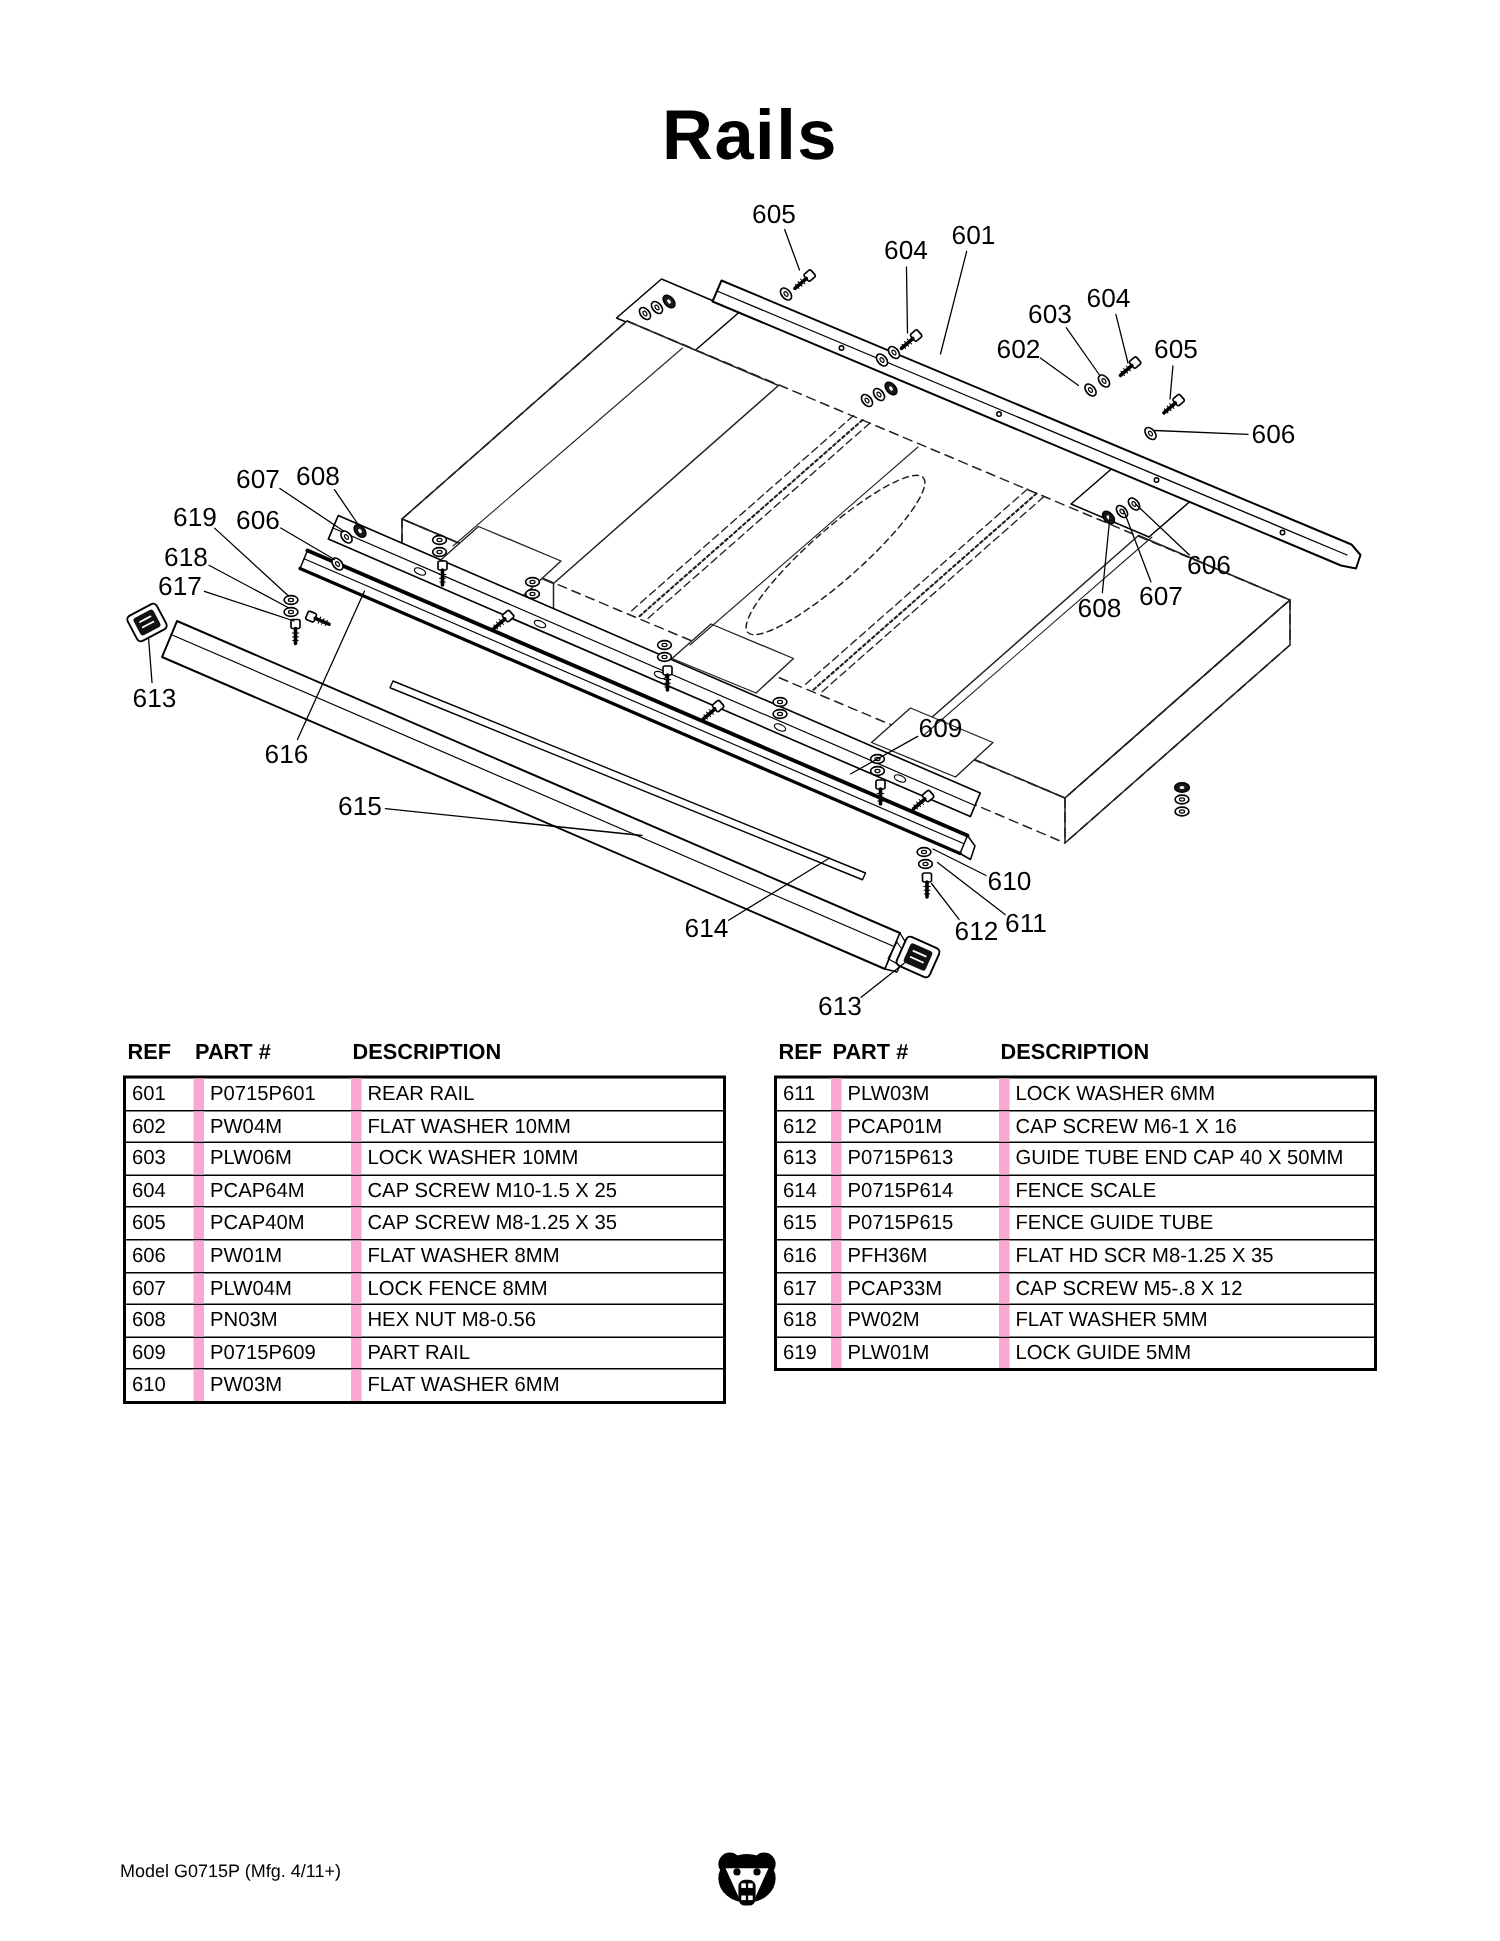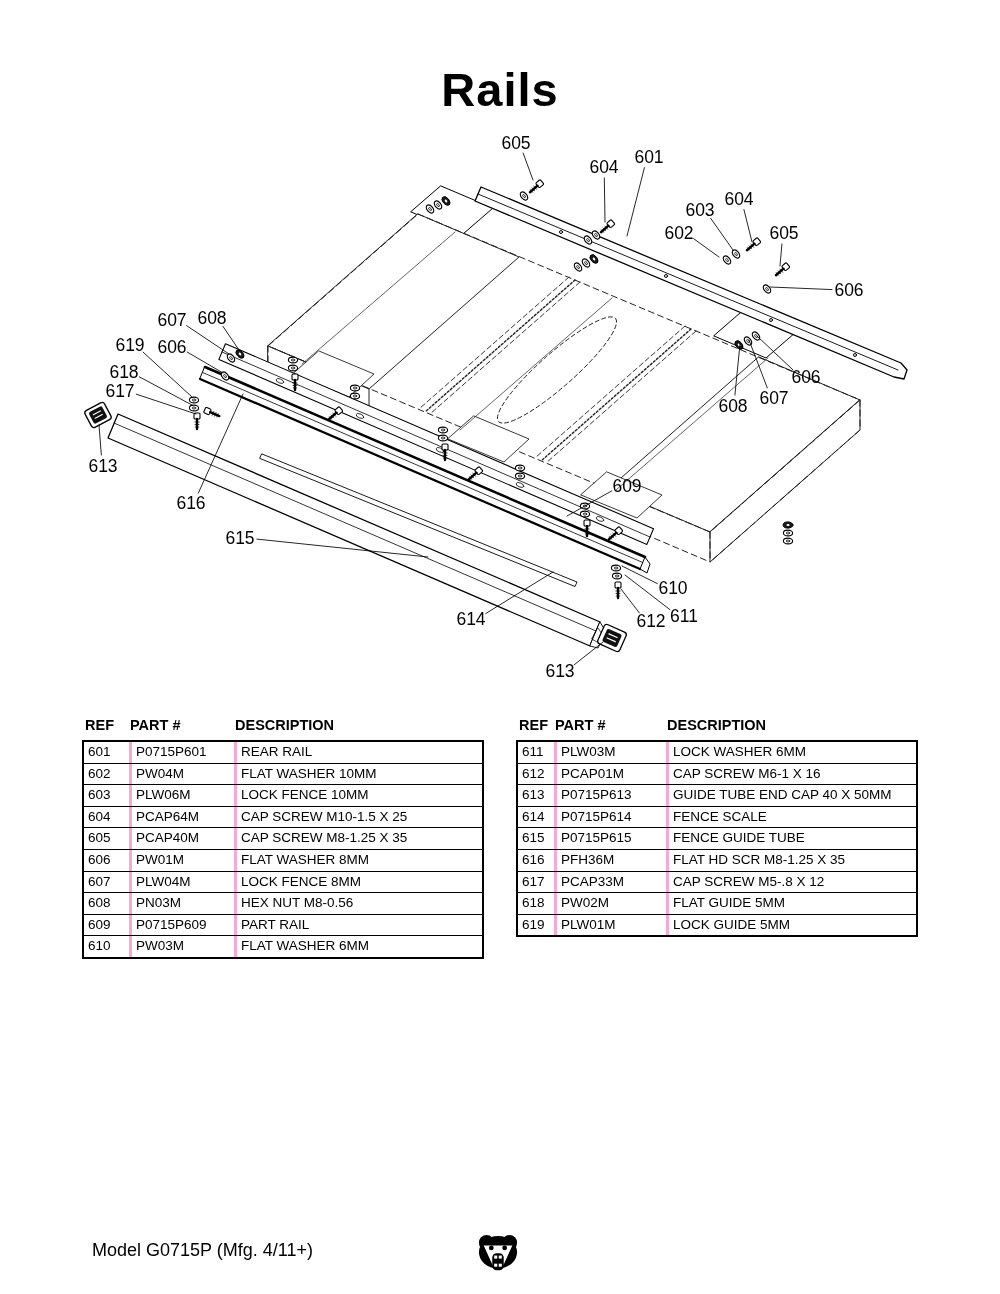--- a/index.html
+++ b/index.html
@@ -19,32 +19,32 @@
   #callout-layer{position:absolute;left:0;top:0;width:1000px;height:1294px;pointer-events:none;}
   .callout{
     position:absolute;transform:translate(-50%,-50%);
     font-size:17.5px;color:#000;white-space:nowrap;
   }
   #leader-lines line{stroke:#000;stroke-width:0.85;}
   
   .ptable{position:absolute;top:694px;}
   .ptable.t0{left:82px;width:402px;}
   .ptable.t1{left:516px;width:402px;}
-  .ptable-head{display:grid;height:23px;font-weight:bold;font-size:14.5px;align-items:start;margin-top:23px;}
+  .ptable-head{display:grid;height:23px;font-weight:bold;font-size:14.5px;align-items:start;}
   .t0 .ptable-head,.t0 .prow{grid-template-columns:45px 105px 1fr;}
   .t1 .ptable-head,.t1 .prow{grid-template-columns:36px 112px 1fr;}
   .ptable-body{border:2px solid #000;background:#fff;}
   .prow{display:grid;}
   .prow + .prow{border-top:1px solid #000;}
   .cell,.hcell{font-size:13.5px;line-height:20.6px;height:20.6px;padding-left:4px;
     white-space:nowrap;overflow:hidden;}
   .hcell{font-size:14.5px;line-height:16px;height:auto;padding-left:3px;}
-  .cell.c1,.cell.c2{border-left:3px solid #f9a8d4;}
+  .cell.c1,.cell.c2{border-left:7px solid #f9a8d4;}
   
-  .footer-left{position:absolute;left:92px;top:1240px;font-size:18px;}
+  .footer-left{position:absolute;left:80px;top:1240px;font-size:12px;}
   .footer-right{position:absolute;right:75px;top:1304px;font-size:15.5px;}
   .footer-logo{position:absolute;left:477px;top:1232px;}
 </style>
 </head>
 <body>
 
 <div class="page-title">Rails</div>
 
 <svg id="diagram-svg" width="1000" height="580" viewBox="0 0 1000 580" fill="none" stroke="#000" stroke-width="1" stroke-linecap="round" stroke-linejoin="round">
   <defs>
@@ -290,21 +290,21 @@
         <div class="cell c2">REAR RAIL</div>
       </div>
       <div class="prow">
         <div class="cell c0">602</div>
         <div class="cell c1">PW04M</div>
         <div class="cell c2">FLAT WASHER 10MM</div>
       </div>
       <div class="prow">
         <div class="cell c0">603</div>
         <div class="cell c1">PLW06M</div>
-        <div class="cell c2">LOCK FENCE 10MM</div>
+        <div class="cell c2">LOCK WASHER 10MM</div>
       </div>
       <div class="prow">
         <div class="cell c0">604</div>
         <div class="cell c1">PCAP64M</div>
         <div class="cell c2">CAP SCREW M10-1.5 X 25</div>
       </div>
       <div class="prow">
         <div class="cell c0">605</div>
         <div class="cell c1">PCAP40M</div>
         <div class="cell c2">CAP SCREW M8-1.25 X 35</div>
@@ -374,21 +374,21 @@
         <div class="cell c2">FLAT HD SCR M8-1.25 X 35</div>
       </div>
       <div class="prow">
         <div class="cell c0">617</div>
         <div class="cell c1">PCAP33M</div>
         <div class="cell c2">CAP SCREW M5-.8 X 12</div>
       </div>
       <div class="prow">
         <div class="cell c0">618</div>
         <div class="cell c1">PW02M</div>
-        <div class="cell c2">FLAT GUIDE 5MM</div>
+        <div class="cell c2">FLAT WASHER 5MM</div>
       </div>
       <div class="prow">
         <div class="cell c0">619</div>
         <div class="cell c1">PLW01M</div>
         <div class="cell c2">LOCK GUIDE 5MM</div>
       </div>
     </div>
 </div>
 
 <div class="footer-left">Model G0715P (Mfg. 4/11+)</div>

